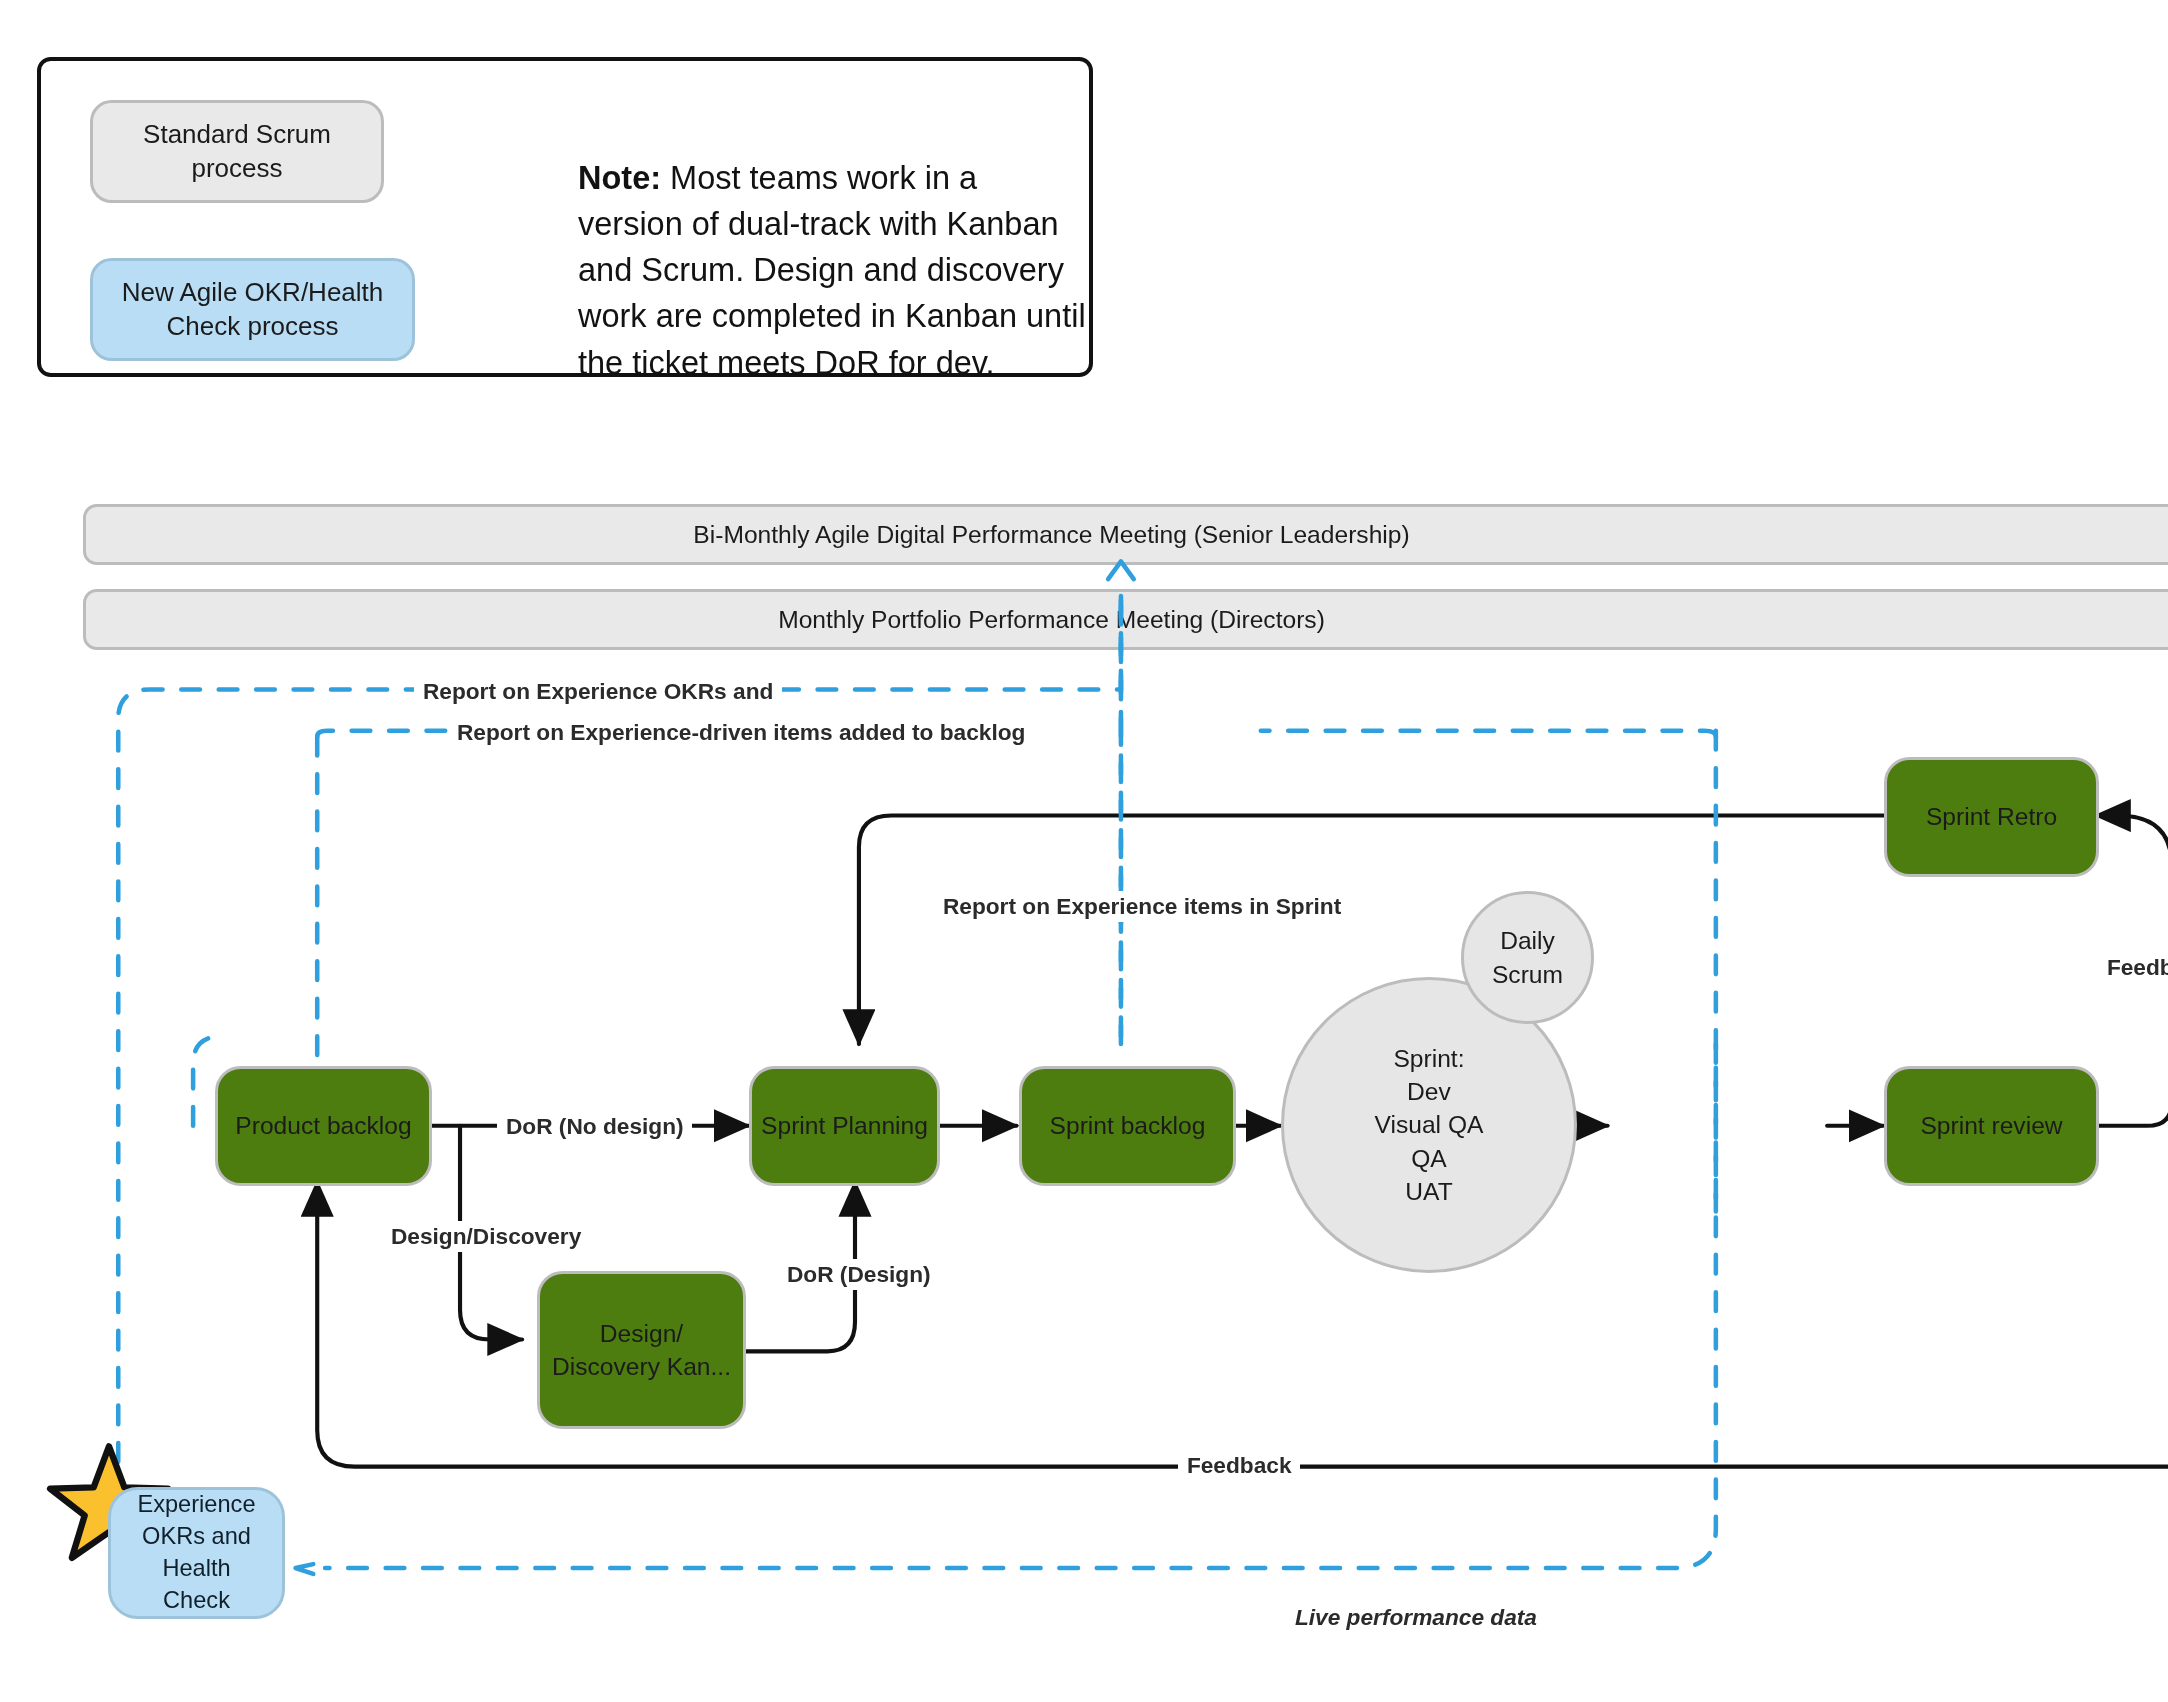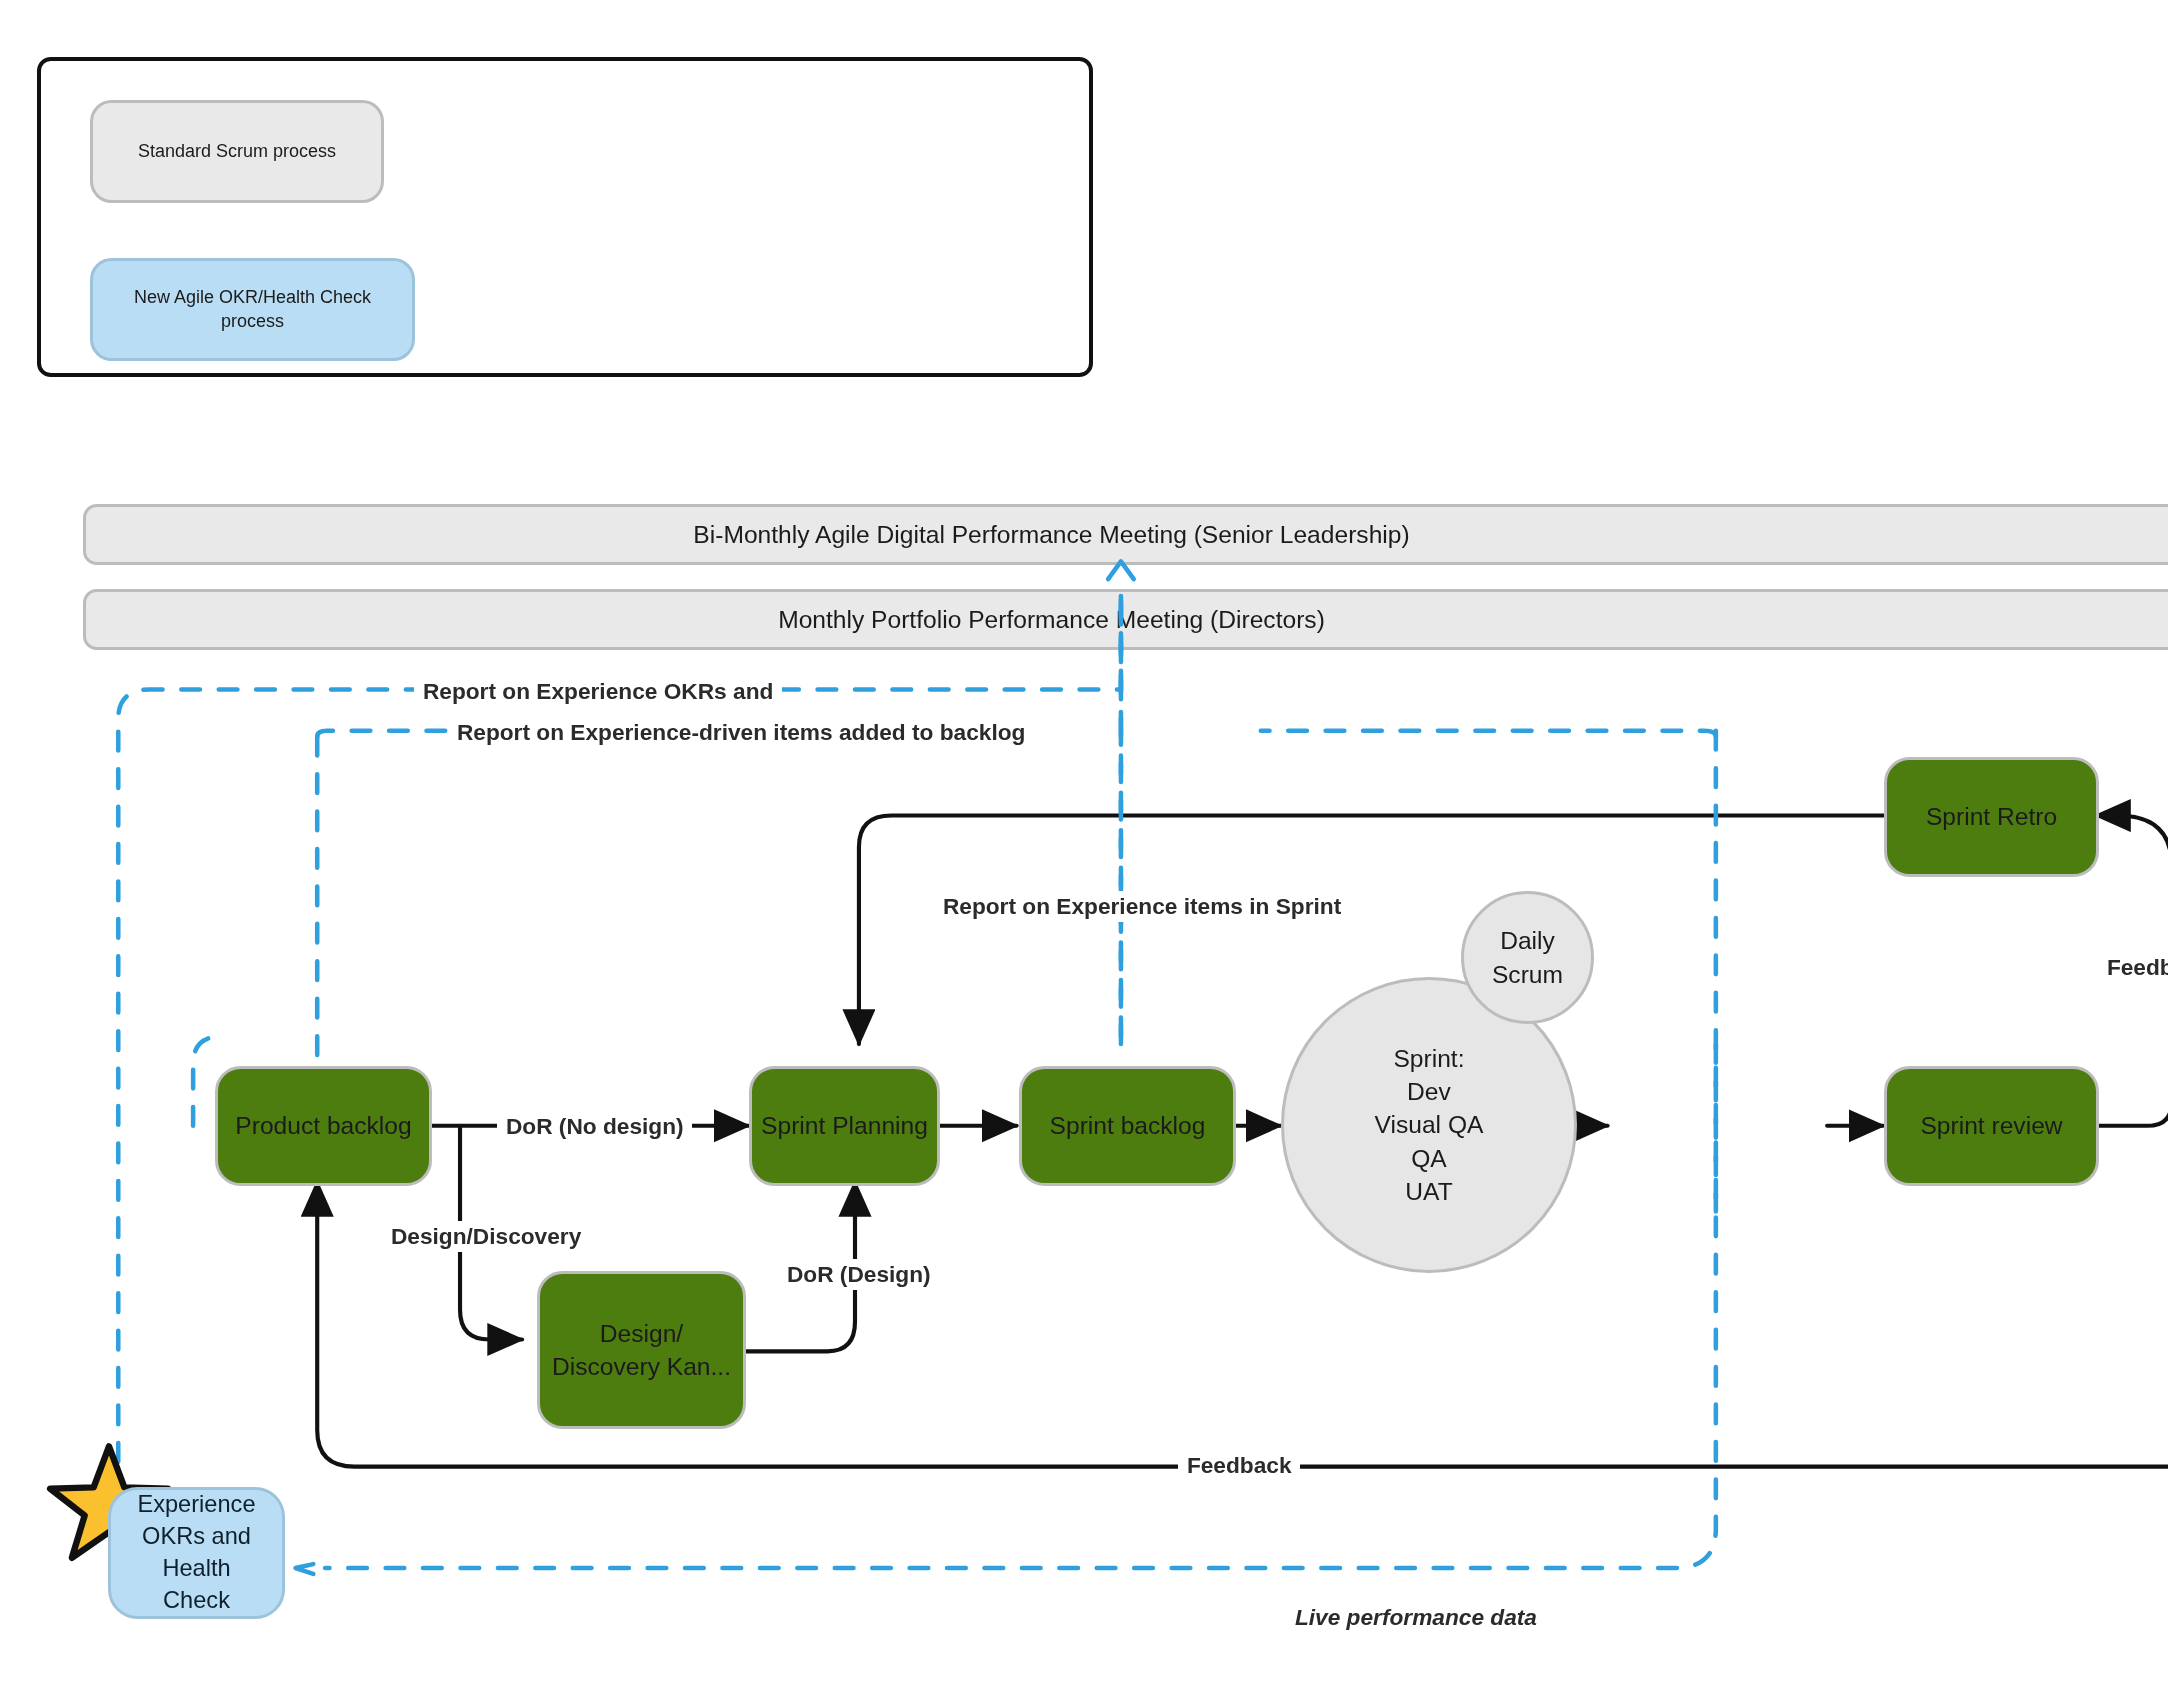--- a/index.html
+++ b/index.html
@@ -7,21 +7,21 @@
   #root{position:relative;width:2168px;height:1702px;overflow:hidden;background:#fff;}
 
   
   .legend-box{
     position:absolute;left:37px;top:57px;width:1056px;height:320px;
     border:4.9px solid #111111;border-radius:13.8px;background:#fff;box-sizing:border-box;
   }
   .legend-chip{
     position:absolute;display:flex;align-items:center;justify-content:center;
     text-align:center;box-sizing:border-box;border-radius:21.7px;
-    font-size:18px;color:#1b1b1b;line-height:1.3;padding:3.9px 13.8px;
+    font-size:26px;color:#1b1b1b;line-height:1.3;padding:3.9px 13.8px;
   }
   .chip-grey{background:#e9e9e9;border:3.9px solid #bcbcbc;}
   .chip-blue{background:#b9ddf5;border:3.9px solid #9dc3db;}
   .legend-note{
     position:absolute;left:537px;top:94px;width:512px;
     font-size:32.5px;line-height:1.42;color:#121212;
   }
   .legend-note b{font-weight:bold;}
 
   
@@ -54,20 +54,23 @@
 <body>
 
 <div id="root">
 
   <div class="legend-box">
     <div class="legend-chip chip-grey" style="left:49px;top:39px;width:294px;height:103px;">
       <span>Standard Scrum process</span>
     </div>
     <div class="legend-chip chip-blue" style="left:49px;top:197px;width:325px;height:103px;">
       <span>New Agile OKR/Health Check process</span>
+    </div>
+    <div class="legend-note">
+      <b>Note:</b><span> Most teams work in a version of dual-track with Kanban and Scrum. Design and discovery work are completed in Kanban until the ticket meets DoR for dev.</span>
     </div>
   </div>
 
   <div class="meeting-bar" style="left:83px;top:504px;width:2187px;">
     <span class="bar-text" style="width:1931px;">Bi-Monthly Agile Digital Performance Meeting (Senior Leadership)</span>
   </div>
   <div class="meeting-bar" style="left:83px;top:589px;width:2187px;">
     <span class="bar-text" style="width:1931px;">Monthly Portfolio Performance Meeting (Directors)</span>
   </div>
 

